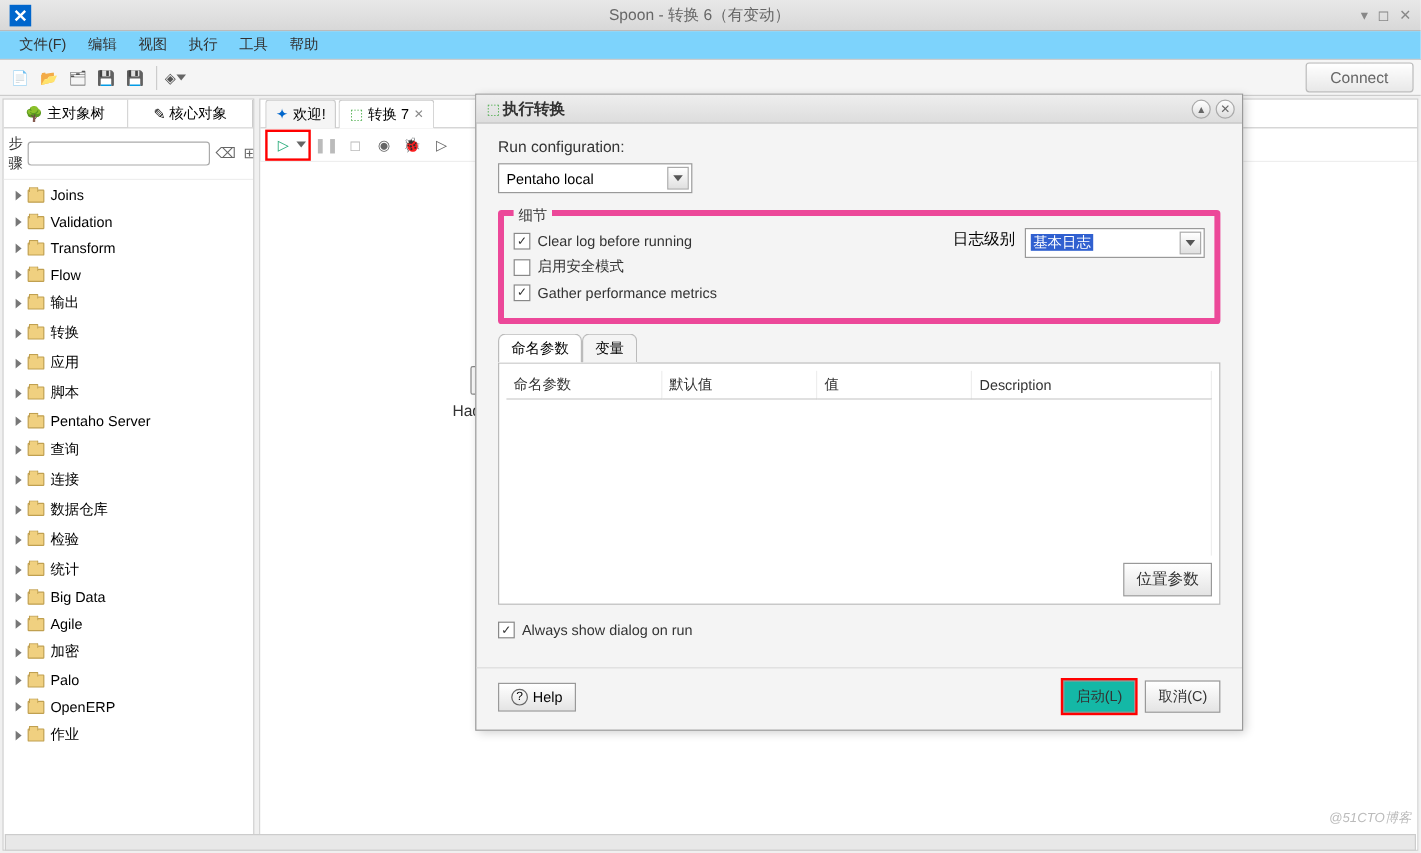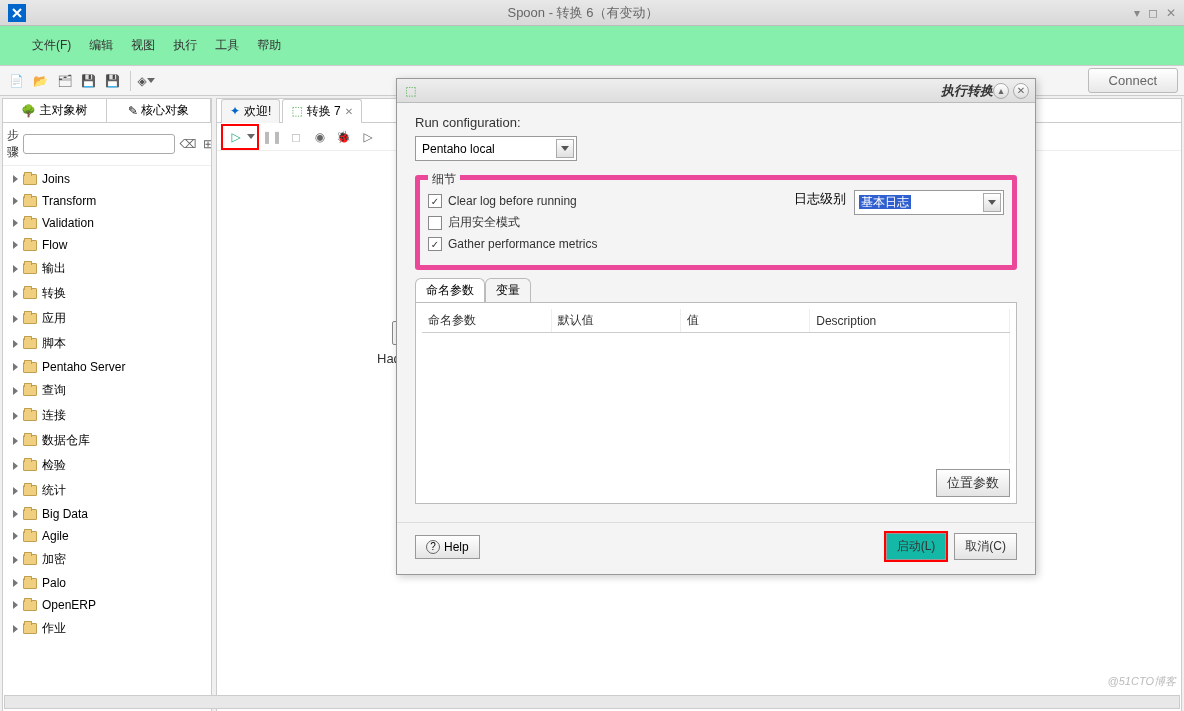--- a/index.html
+++ b/index.html
@@ -2,21 +2,21 @@
 <html><head>
 <meta charset="utf-8">
 <style>
 * { box-sizing: border-box; margin: 0; padding: 0; font-family: Arial, sans-serif; font-size: 12px; }
 body { background: #f0f0f0; width: 1184px; height: 711px; overflow: hidden; position: relative; }
 .title-bar { height: 26px; background: linear-gradient(#e8e8e8,#d8d8d8); display: flex; align-items: center; padding: 0 8px; border-bottom: 1px solid #bbb; }
 .title-icon { width: 18px; height: 18px; background: #0066cc; display:flex; align-items:center; justify-content:center; margin-right:6px;}
 .title-icon svg { width:14px; height:14px; }
 .title-text { flex:1; text-align:center; color:#666; font-size:13px; }
 .win-controls { display:flex; gap:8px; color:#888; }
-.menu-bar { height: 40px; background:#86efac; display:flex; align-items:center; padding:0 24px; gap:2px; border-bottom:1px solid #ccc; }
+.menu-bar { height: 24px; background:#7dd3fc; display:flex; align-items:center; padding:0 8px; gap:2px; border-bottom:1px solid #ccc; }
 .menu-item { padding:3px 8px; color:#333; cursor:pointer; }
 .toolbar { height: 30px; background:#f5f5f5; display:flex; align-items:center; padding:0 6px; border-bottom:1px solid #ccc; }
 .tb-btn { width:22px; height:22px; display:flex; align-items:center; justify-content:center; margin-right:2px; cursor:pointer; color:#555; }
 .tb-sep { width:1px; height:20px; background:#ccc; margin:0 4px; }
 .connect-btn { margin-left:auto; padding:4px 20px; background:linear-gradient(#fff,#e8e8e8); border:1px solid #bbb; border-radius:3px; color:#666; cursor:pointer; font-size:13px; }
 .main { display:flex; height: calc(100% - 80px); }
 .left-panel { width: 210px; background:#fff; border:1px solid #ccc; margin:2px; display:flex; flex-direction:column; overflow:hidden; }
 .left-tabs { display:flex; height:24px; border-bottom:1px solid #ccc; }
 .left-tab { flex:1; display:flex; align-items:center; justify-content:center; gap:3px; border-right:1px solid #ccc; font-size:12px; padding:0 4px; cursor:pointer; }
 .left-tab.active { background:#fff; }
@@ -37,21 +37,21 @@
 .ct-btn { width:22px; height:22px; display:flex; align-items:center; justify-content:center; cursor:pointer; color:#666; }
 .highlighted-run { border:2px solid red; display:flex; align-items:center; padding:0 2px; }
 .canvas { flex:1; background:#fff; position:relative; }
 .node-label { position:absolute; left:160px; top:200px; color:#333; font-size:13px; }
 .node-icon { position:absolute; left:175px; top:170px; width:20px; height:24px; border:1px solid #888; border-radius:2px; background:#f8f8f8; }
 
 
 .dialog { position:absolute; left:396px; top:78px; width:640px; background:#f4f4f4; border:1px solid #999; box-shadow:2px 2px 8px rgba(0,0,0,0.2); z-index:100; }
 .dlg-title { height:24px; background:linear-gradient(#eee,#ddd); display:flex; align-items:center; padding:0 6px; border-bottom:1px solid #bbb; }
 .dlg-title-icon { width:16px; height:16px; display:flex; align-items:center; justify-content:center; }
-.dlg-title-text { flex:1; text-align:right; font-size:13px; color:#333; font-weight:bold;font-style:italic; }
+.dlg-title-text { flex:1; text-align:left; font-size:13px; color:#333; font-weight:bold; }
 .dlg-title-btns { display:flex; gap:4px; }
 .dlg-title-btn { width:16px; height:16px; border:1px solid #aaa; border-radius:8px; display:flex; align-items:center; justify-content:center; background:linear-gradient(#fff,#ddd); font-size:10px; color:#666; cursor:pointer; }
 .dlg-body { padding:12px 18px; }
 .dlg-label { color:#333; font-size:13px; margin-bottom:6px; }
 .dlg-select { display:inline-block; border:1px solid #999; background:#fff; padding:4px 24px 4px 6px; font-size:13px; position:relative; min-width:162px; }
 .dlg-arrow { position:absolute; right:2px; top:2px; bottom:2px; width:18px; border:1px solid #aaa; background:linear-gradient(#fff,#e0e0e0); display:flex; align-items:center; justify-content:center; }
 .dlg-arrow:after { content:''; border-left:4px solid transparent; border-right:4px solid transparent; border-top:5px solid #555; }
 .fieldset { border:5px solid #ec4899; border-radius:3px; padding:8px; margin-top:8px; position:relative; }
 .fieldset-legend { position:absolute; top:-9px; left:8px; background:#f4f4f4; padding:0 4px; font-size:12px; color:#333; }
 .chk-row { display:flex; align-items:center; gap:6px; margin:6px 0; font-size:13px; color:#333; }
@@ -142,26 +142,26 @@
     </div>
     <div class="tree" id="tree">
         <div class="tree-item">
           <div class="tree-arrow"></div>
           <div class="folder"></div>
           <span>Joins</span>
         </div>
         <div class="tree-item">
           <div class="tree-arrow"></div>
           <div class="folder"></div>
+          <span>Validation</span>
+        </div>
+        <div class="tree-item">
+          <div class="tree-arrow"></div>
+          <div class="folder"></div>
           <span>Transform</span>
-        </div>
-        <div class="tree-item">
-          <div class="tree-arrow"></div>
-          <div class="folder"></div>
-          <span>Validation</span>
         </div>
         <div class="tree-item">
           <div class="tree-arrow"></div>
           <div class="folder"></div>
           <span>Flow</span>
         </div>
         <div class="tree-item">
           <div class="tree-arrow"></div>
           <div class="folder"></div>
           <span>输出</span>
@@ -337,20 +337,24 @@
                 <div class="params-body"></div>
               </td>
             </tr>
           </tbody>
       </table>
       <div class="btn-row">
         <div class="btn">位置参数</div>
       </div>
     </div>
 
+    <div class="chk-row" style="margin-top:14px;">
+      <div class="chk checked"></div>
+      <span>Always show dialog on run</span>
+    </div>
   </div>
   <div class="dlg-footer">
     <div class="help-btn">
       <div class="help-icon">?</div>
       <span>Help</span>
     </div>
     <div class="footer-btns">
       <div class="btn highlight"><span>启动(L)</span></div>
       <div class="btn"><span>取消(C)</span></div>
     </div>

